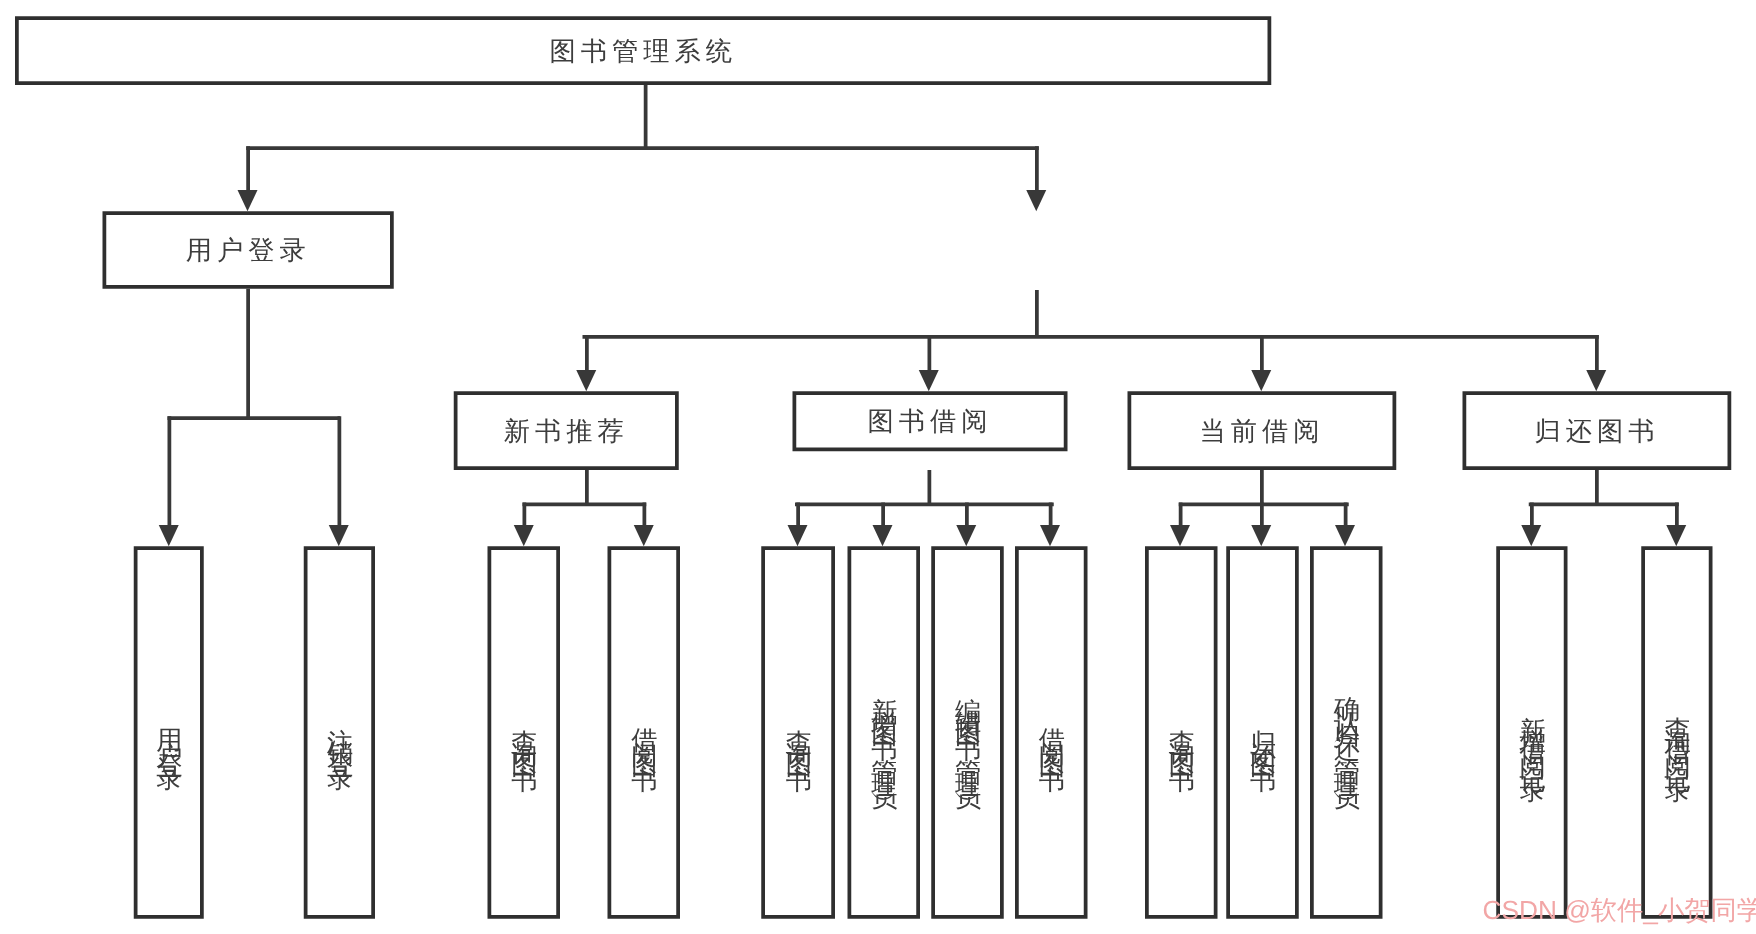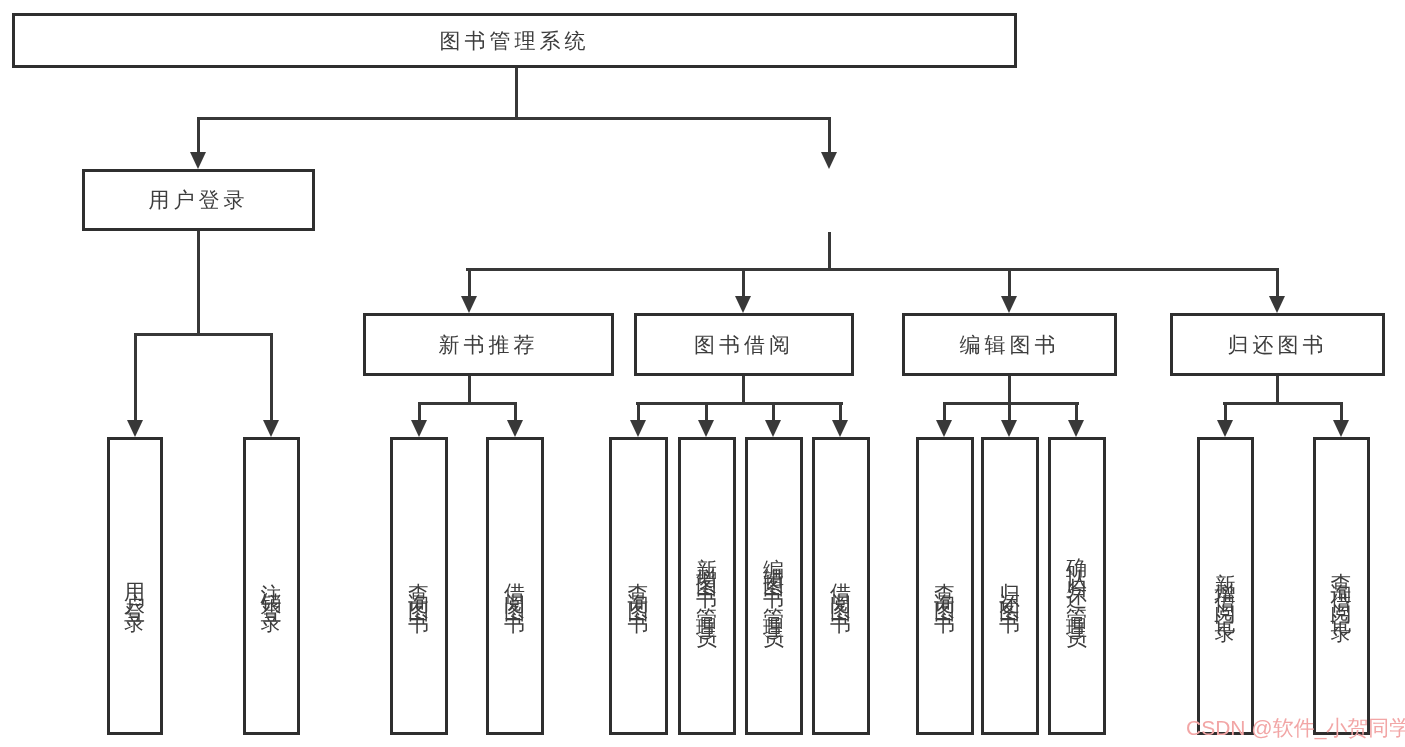--- a/index.html
+++ b/index.html
@@ -90,28 +90,28 @@
   <div class="line" style="left:466px;top:268px;width:813px;height:3px;"></div>
   <div class="line" style="left:468px;top:268px;width:3px;height:29px;"></div>
   <div class="arrow" style="left:461px;top:296px;"></div>
   <div class="line" style="left:742px;top:268px;width:3px;height:29px;"></div>
   <div class="arrow" style="left:735px;top:296px;"></div>
   <div class="line" style="left:1008px;top:268px;width:3px;height:29px;"></div>
   <div class="arrow" style="left:1001px;top:296px;"></div>
   <div class="line" style="left:1276px;top:268px;width:3px;height:29px;"></div>
   <div class="arrow" style="left:1269px;top:296px;"></div>
 
-  <div class="box" style="left:363px;top:313px;width:251px;height:63px;">
+  <div class="box" style="left:363px;top:313px;width:180px;height:63px;">
     <span class="hlabel">新书推荐</span>
   </div>
-  <div class="box" style="left:634px;top:313px;width:220px;height:63px;">
+  <div class="box" style="left:634px;top:313px;width:220px;height:48px;">
     <span class="hlabel">图书借阅</span>
   </div>
   <div class="box" style="left:902px;top:313px;width:215px;height:63px;">
-    <span class="hlabel">编辑图书</span>
+    <span class="hlabel">当前借阅</span>
   </div>
   <div class="box" style="left:1170px;top:313px;width:215px;height:63px;">
     <span class="hlabel">归还图书</span>
   </div>
 
   <div class="line" style="left:468px;top:376px;width:3px;height:28px;"></div>
   <div class="line" style="left:418px;top:402px;width:99px;height:3px;"></div>
   <div class="line" style="left:418px;top:402px;width:3px;height:19px;"></div>
   <div class="arrow" style="left:411px;top:420px;"></div>
   <div class="line" style="left:514px;top:402px;width:3px;height:19px;"></div>

